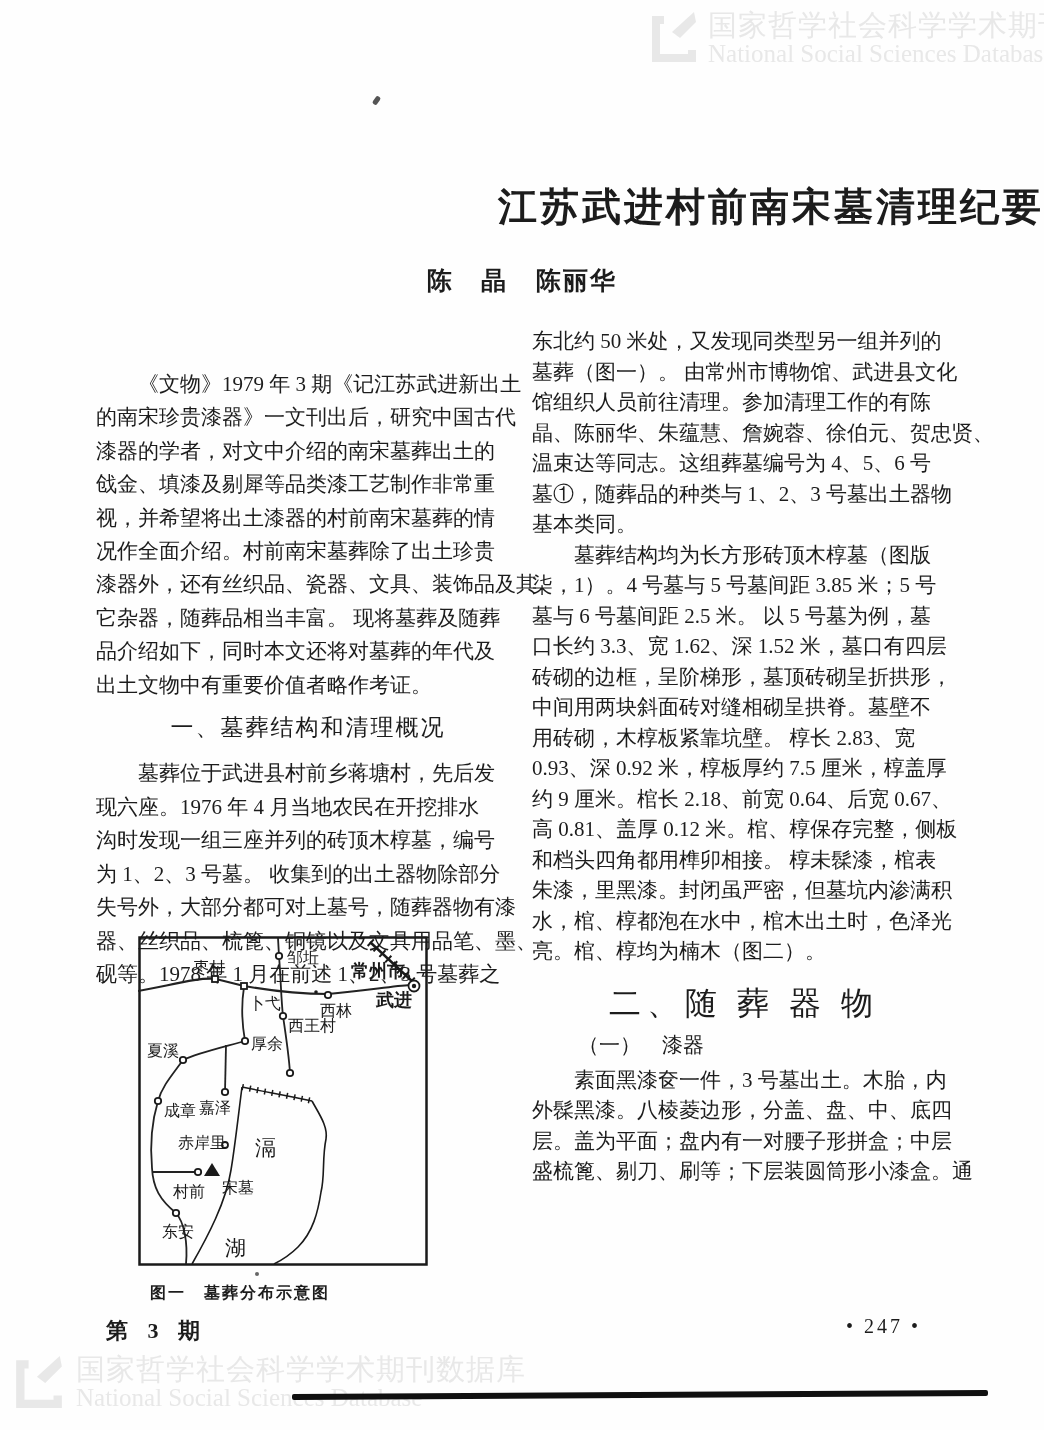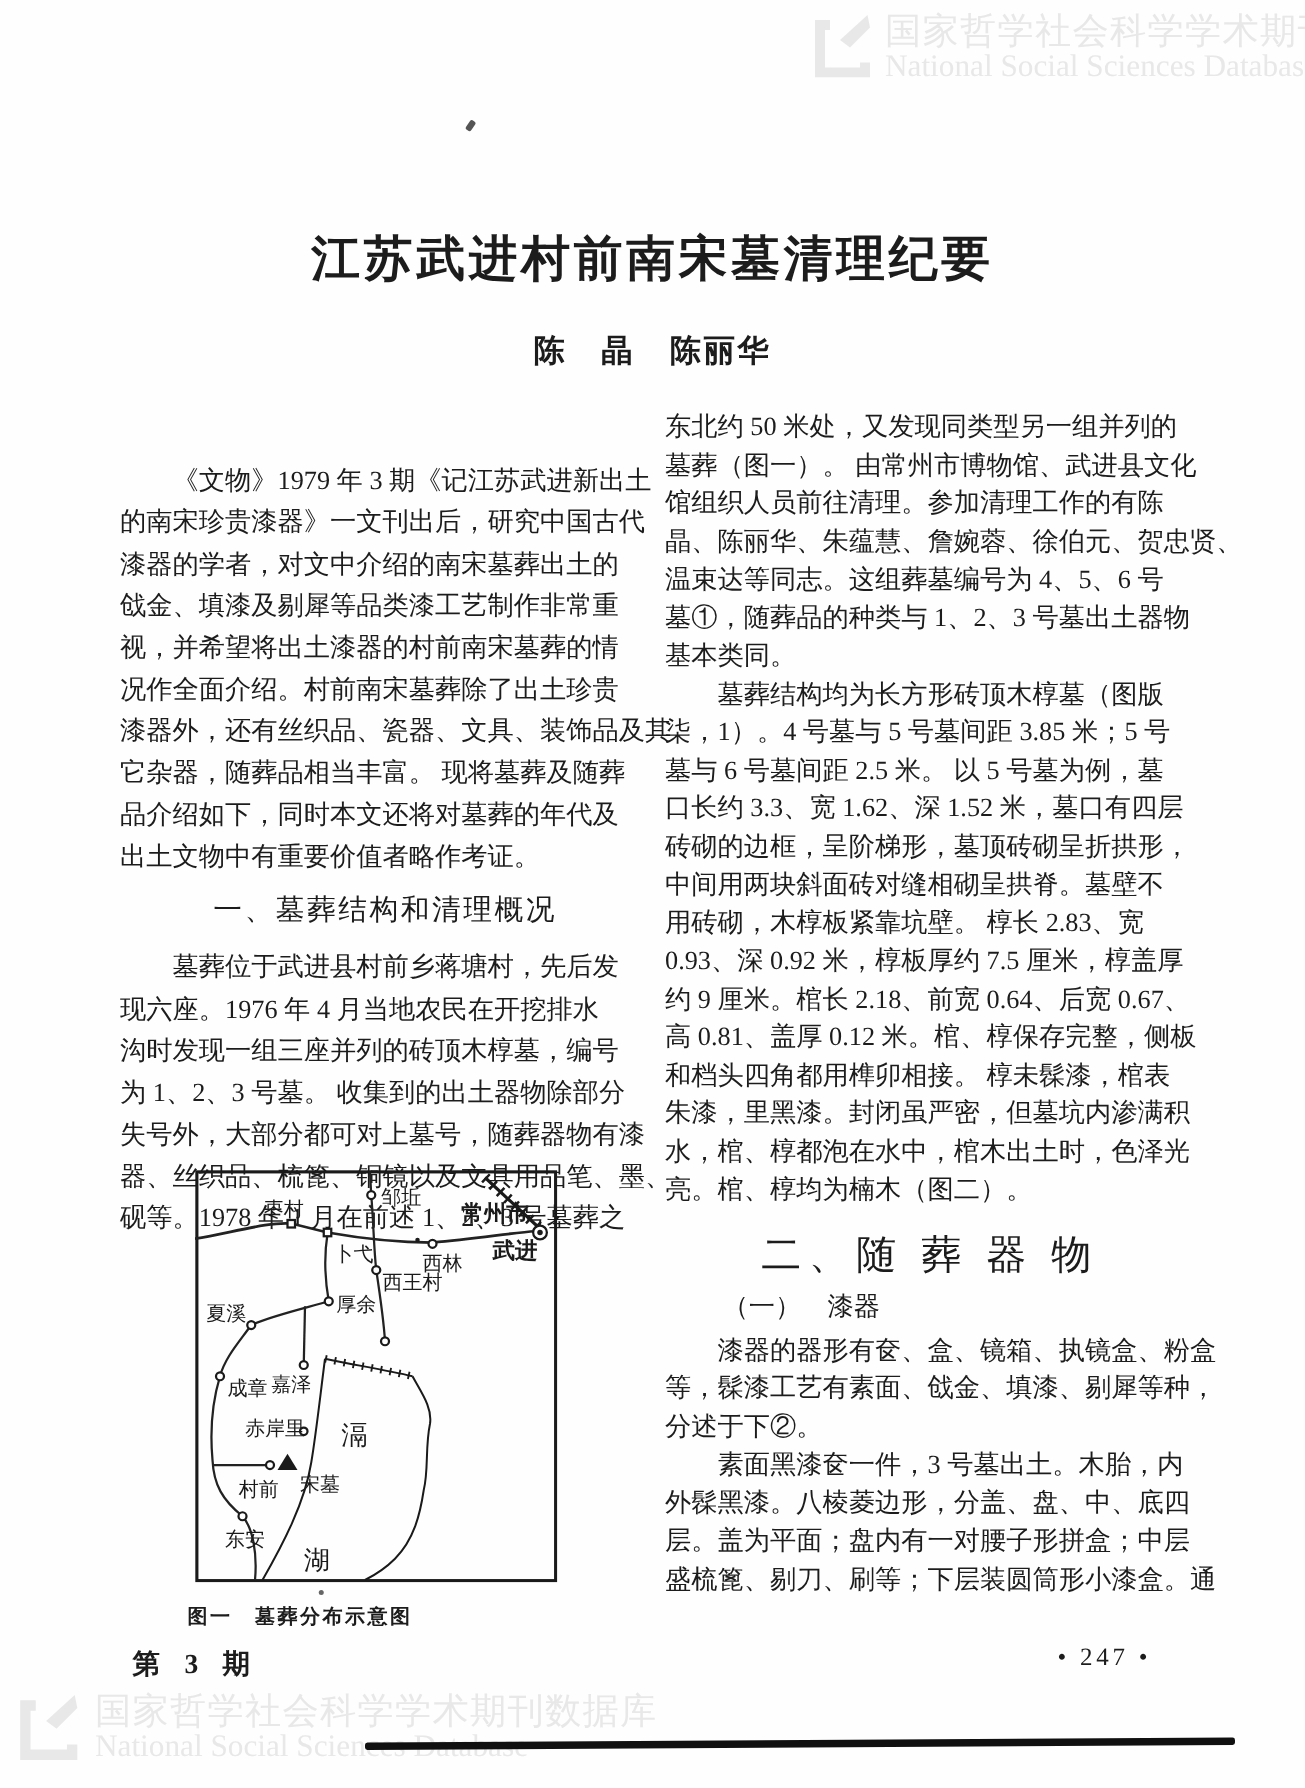--- a/index.html
+++ b/index.html
@@ -9,21 +9,21 @@
     overflow:hidden;margin:0 auto;
   }
   
   .wm{position:absolute;color:#e8e8e8;pointer-events:none;}
   .wm-top{left:650px;top:10px;display:flex;gap:10px;}
   .wm-bottom{left:14px;top:1354px;display:flex;gap:12px;}
   .wm-text-zh{font-family:"Liberation Sans","DejaVu Sans",sans-serif;font-size:29px;letter-spacing:1px;line-height:30px;white-space:nowrap;}
   .wm-text-en{font-family:"Liberation Serif","DejaVu Serif",serif;font-size:25px;line-height:27px;white-space:nowrap;}
   
   .title{
-    position:absolute;left:0;top:180px;width:100%;text-align:center;
+    position:absolute;left:0;top:180px;width:100%;text-align:right;
     font-family:"Liberation Sans","DejaVu Sans",sans-serif;
     font-weight:bold;font-size:39px;letter-spacing:3px;white-space:nowrap;
   }
   .authors{
     position:absolute;left:0;top:264px;width:100%;
     display:flex;justify-content:center;gap:28px;
     font-size:25px;font-weight:bold;letter-spacing:2px;
   }
   
   .col{position:absolute;width:424px;font-size:21px;}
@@ -32,21 +32,21 @@
   .para{margin:0;white-space:pre;text-align:justify;}
   .para.indent{text-indent:2em;}
   .sec-heading{
     margin:9px 0 13px 0;text-align:center;font-size:23px;
     letter-spacing:2px;white-space:nowrap;
   }
   .sec-heading.wide{letter-spacing:6px;margin:21px 0 12px 0;font-size:32px;}
   .sub-heading{margin:4px;padding-left:2em;white-space:pre;}
   .list-item{margin:0;padding-left:1.6em;white-space:pre;}
   
-  .map-figure{position:absolute;left:156px;top:936px;text-decoration:underline;}
+  .map-figure{position:absolute;left:138px;top:936px;text-decoration:underline;}
   .map-caption{
     position:absolute;left:150px;top:1283px;width:290px;
     font-weight:bold;font-size:16px;letter-spacing:2px;white-space:nowrap;
   }
   .map-label{font-family:"Liberation Serif","DejaVu Serif",serif;fill:#1a1a1a;}
   
   .issue{position:absolute;left:106px;top:1316px;font-size:22px;font-weight:bold;letter-spacing:7px;white-space:nowrap;}
   .pageno{position:absolute;left:846px;top:1315px;font-size:20px;letter-spacing:3px;white-space:nowrap;}
   
   .artifact-bar{
@@ -193,23 +193,20 @@
 用砖砌，木椁板紧靠坑壁。 椁长 2.83、宽
 0.93、深 0.92 米，椁板厚约 7.5 厘米，椁盖厚
 约 9 厘米。棺长 2.18、前宽 0.64、后宽 0.67、
 高 0.81、盖厚 0.12 米。棺、椁保存完整，侧板
 和档头四角都用榫卯相接。 椁未髹漆，棺表
 朱漆，里黑漆。封闭虽严密，但墓坑内渗满积
 水，棺、椁都泡在水中，棺木出土时，色泽光
 亮。棺、椁均为楠木（图二）。</p>
     <div class="sec-heading wide">二、随 葬 器 物</div>
     <p class="sub-heading">（一）　漆器</p>
-    <p class="para indent">漆器的器形有奁、盒、镜箱、执镜盒、粉盒
-等，髹漆工艺有素面、戗金、填漆、剔犀等种，
-分述于下②。</p>
     <p class="para indent">素面黑漆奁一件，3 号墓出土。木胎，内
 外髹黑漆。八棱菱边形，分盖、盘、中、底四
 层。盖为平面；盘内有一对腰子形拼盒；中层
 盛梳篦、剔刀、刷等；下层装圆筒形小漆盒。通</p>
   </div>
 
   <div class="issue">第 3 期</div>
   <div class="pageno">• 247 •</div>
 
   <div class="wm wm-bottom">

